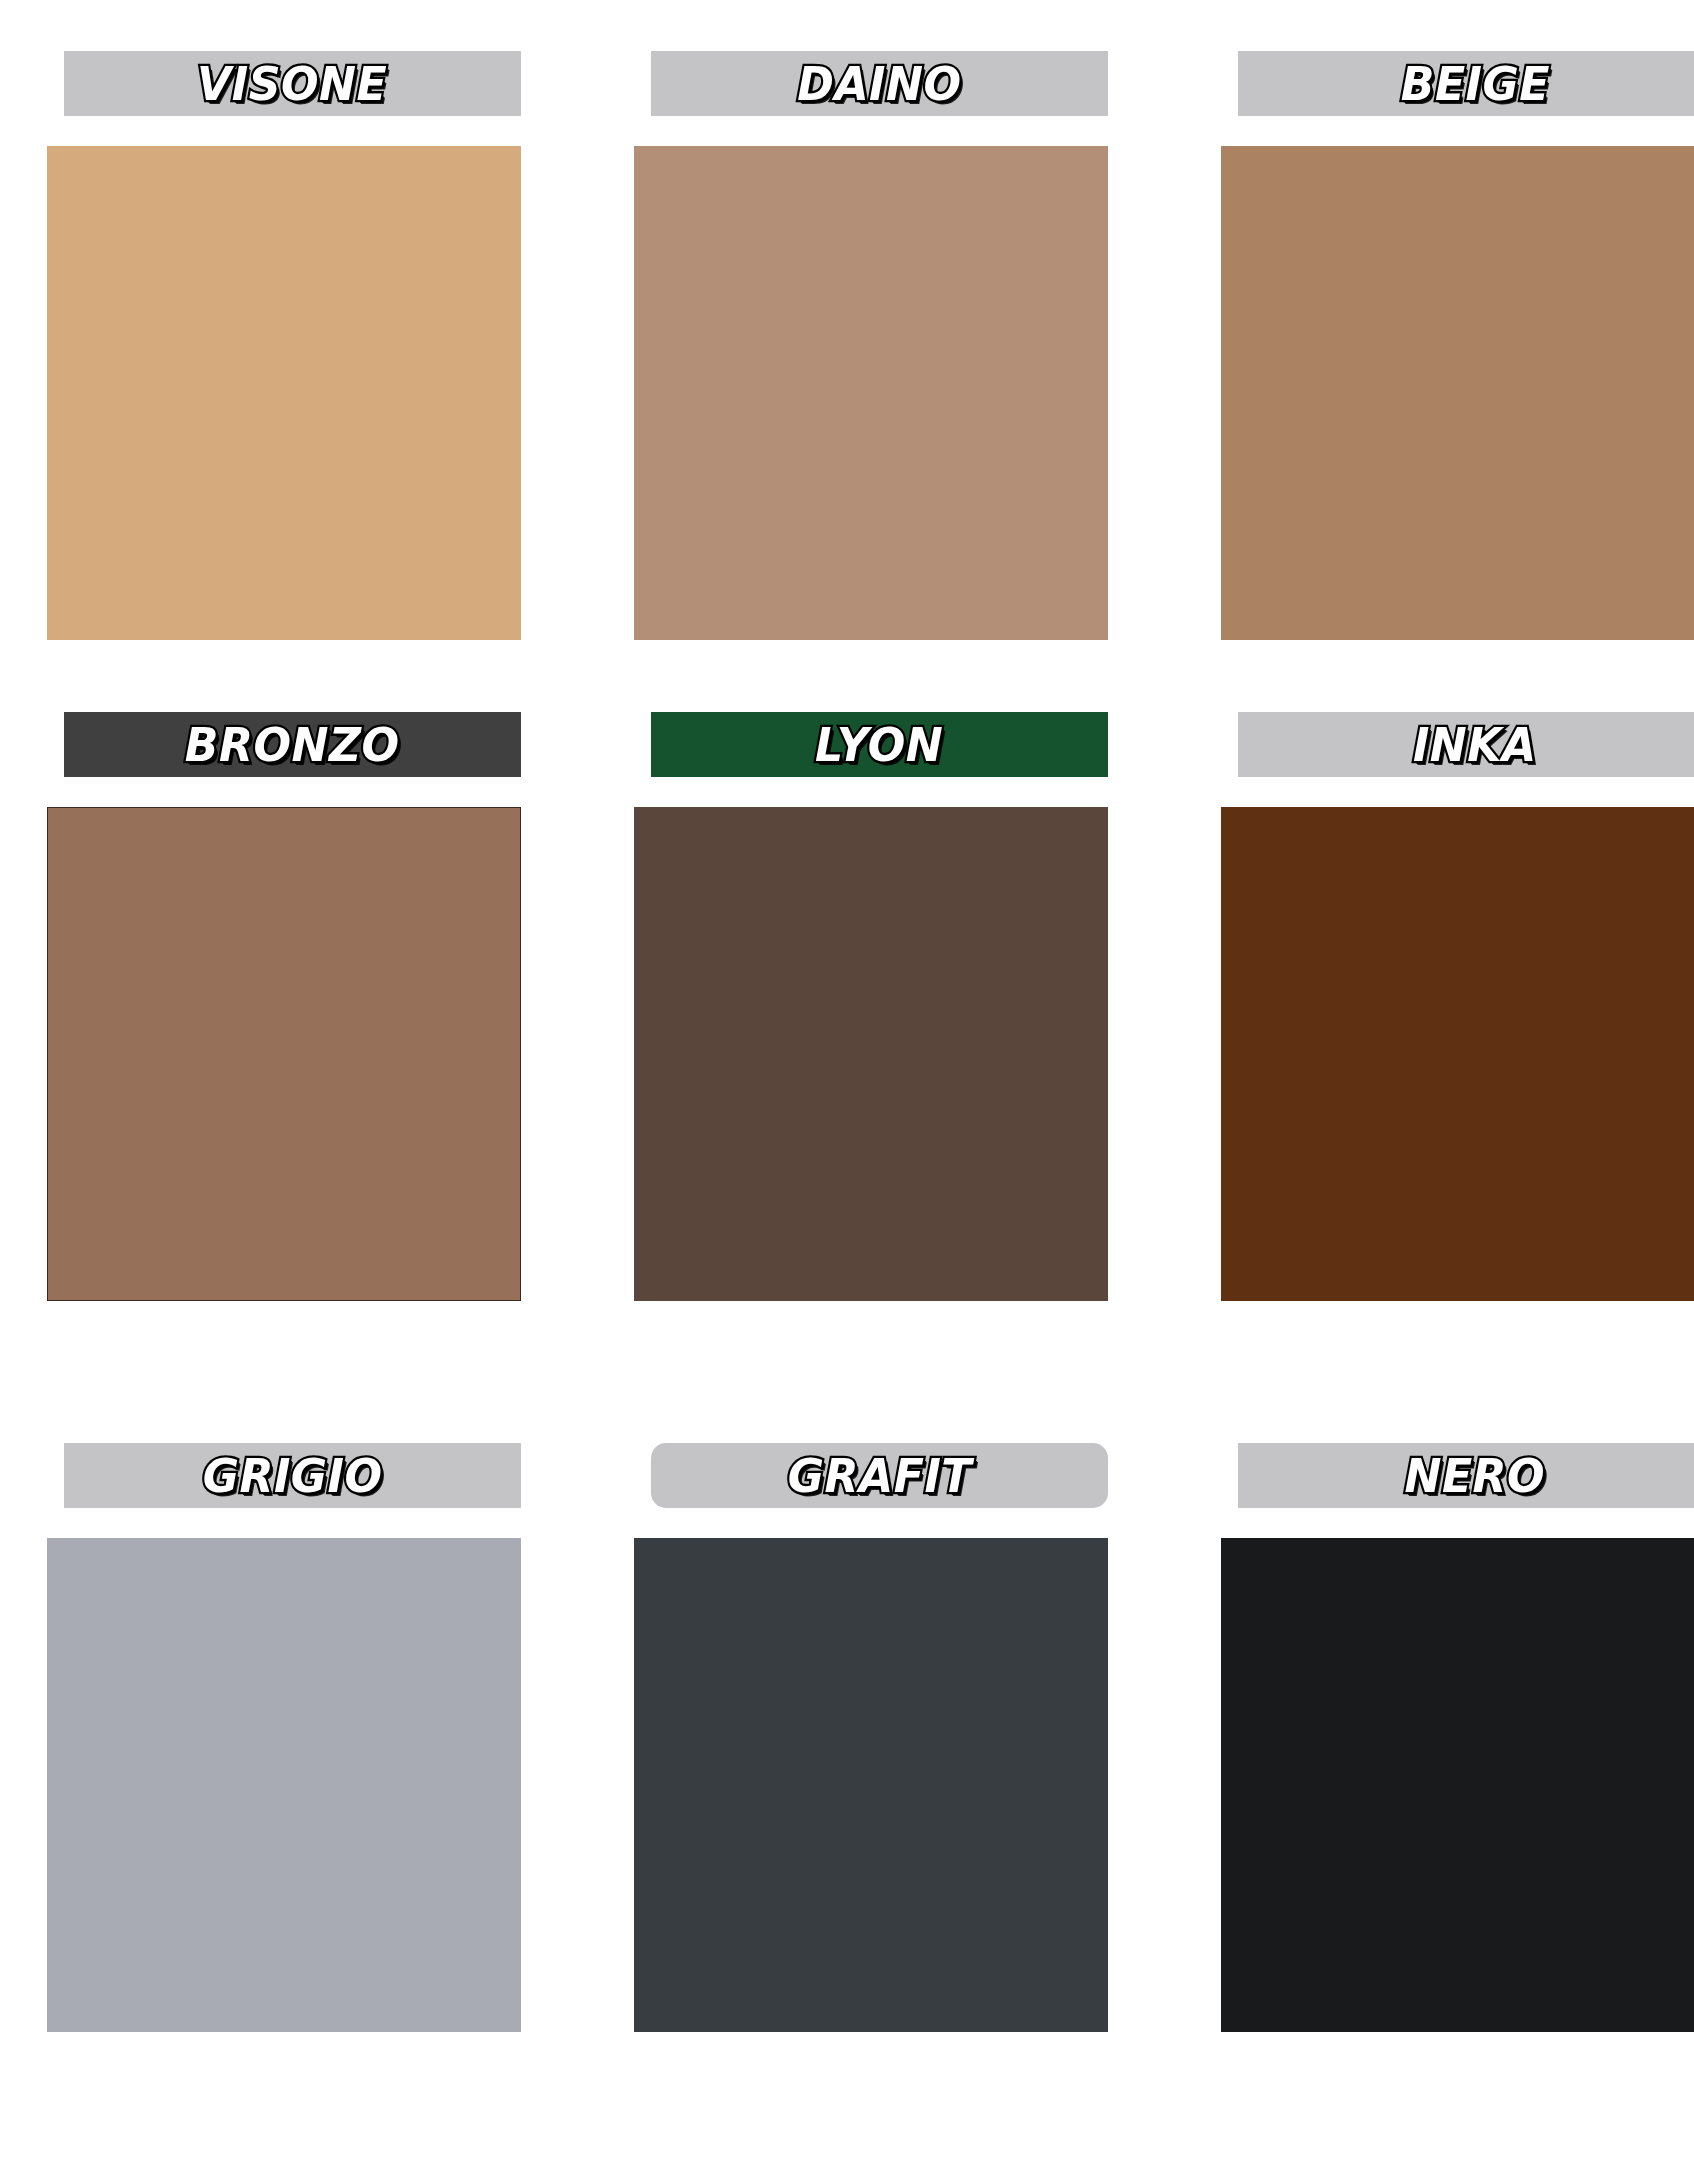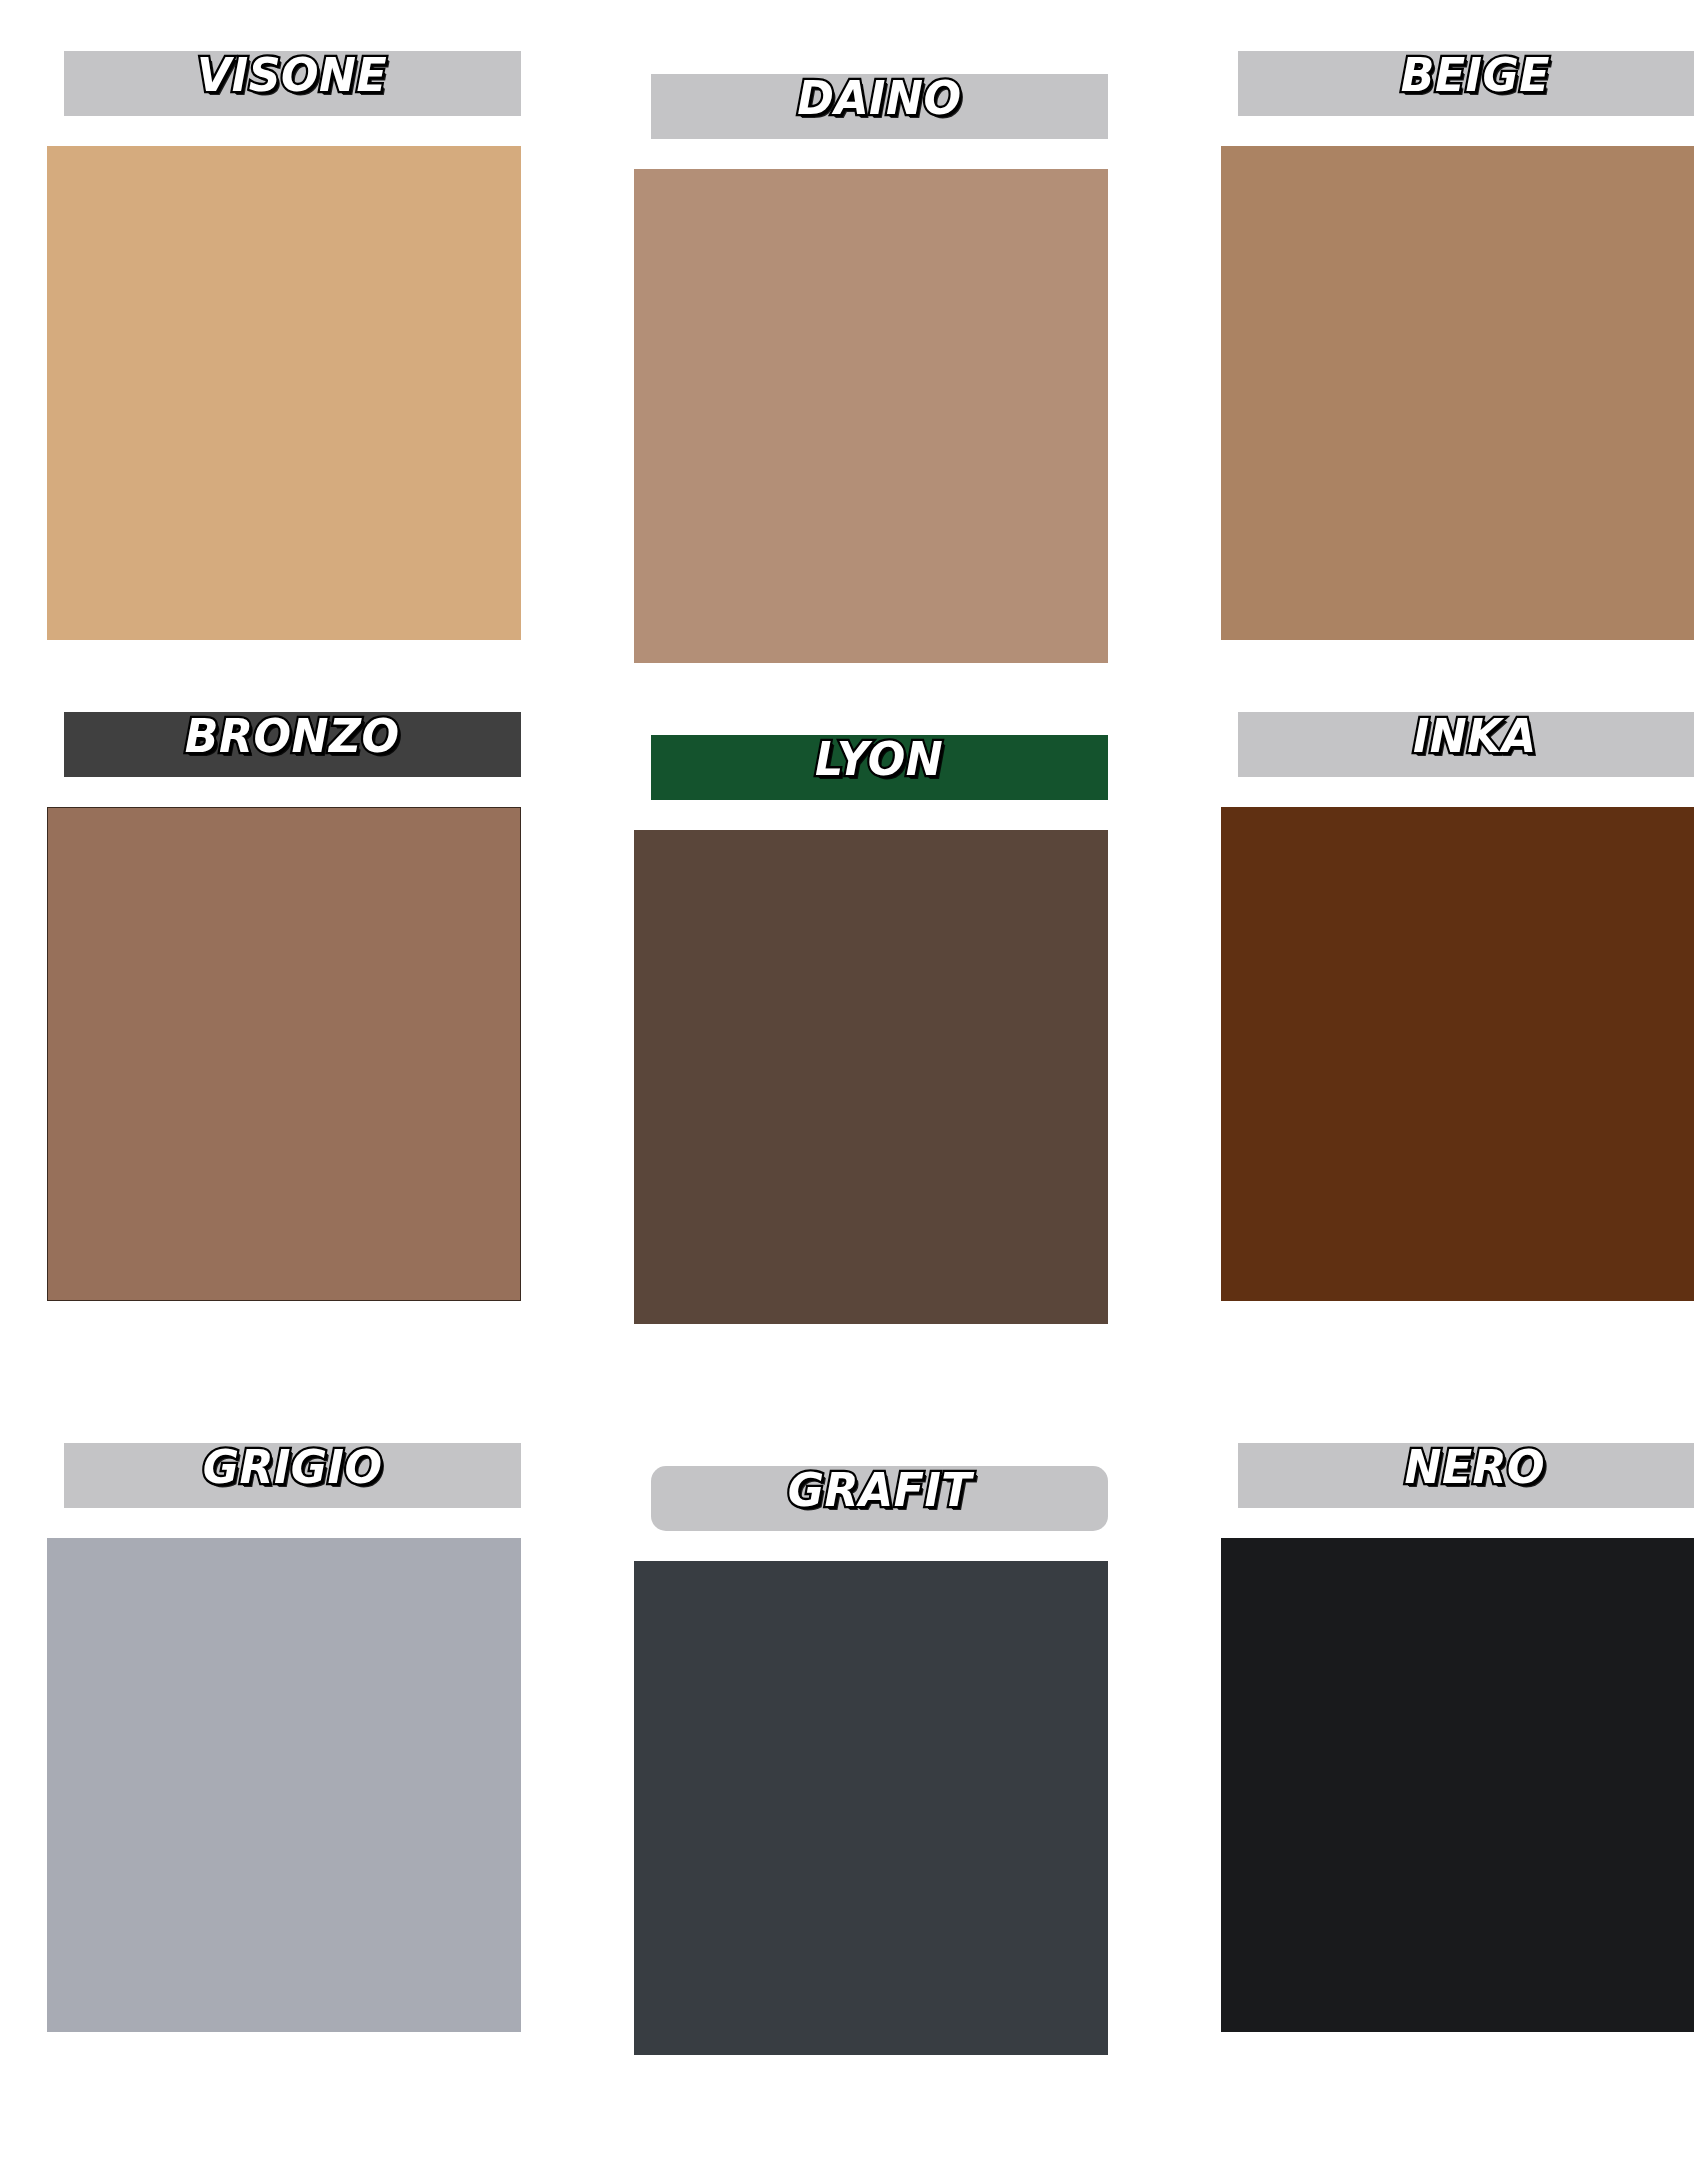--- a/index.html
+++ b/index.html
@@ -36,32 +36,33 @@
   .swatch-row.row-1 { top: 712px;  height: 589px; }
   .swatch-row.row-2 { top: 1443px; height: 589px; padding-left: 16px; }
 
   
   .swatch-cell {
     position: absolute;
     top: 0;
     height: 589px;
   }
   .swatch-cell.col-0 { left: 47px;   width: 474px; }
-  .swatch-cell.col-1 { left: 634px;  width: 474px; margin-top: 23px; }
+  .swatch-cell.col-1 { left: 634px;  width: 474px; }
   .swatch-cell.col-2 { left: 1221px; width: 474px; border-radius: 12px; }
 
   
   .label-bar {
     position: absolute;
     left: 17px;
     top: 0;
     width: 457px;
     height: 65px;
     background: #c4c4c6;
     display: flex;
+    align-items: center;
     justify-content: center;
     overflow: visible;
   }
   .swatch-cell.col-2 .label-bar {
     left: 17px;
     width: 474px;
   }
 
   .label-text {
     font-family: "DejaVu Sans", sans-serif;

